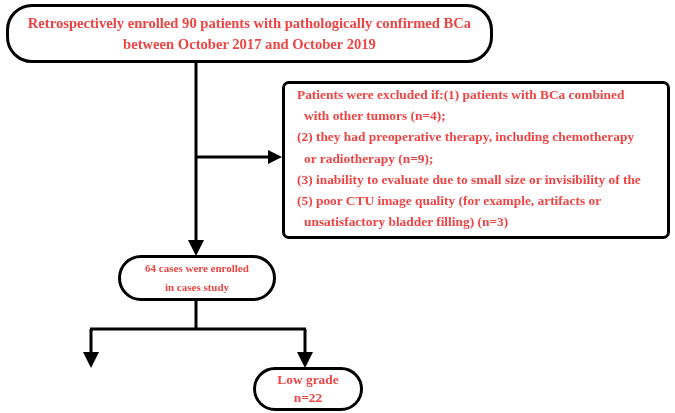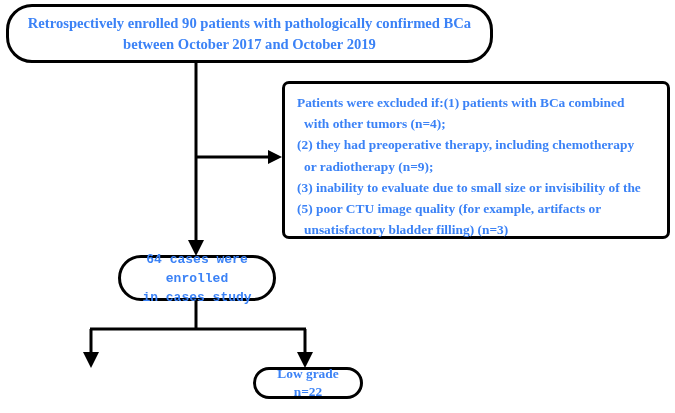--- a/index.html
+++ b/index.html
@@ -7,21 +7,21 @@
     padding: 0;
     background: #ffffff;
   }
   #page {
     position: relative;
     width: 675px;
     height: 413px;
     background: #ffffff;
     overflow: hidden;
     font-family: "Liberation Serif", "DejaVu Serif", serif;
-    color: #3b82f6;
+    color: #ef4444;
   }
   #connectors {
     position: absolute;
     left: 0;
     top: 0;
     width: 675px;
     height: 413px;
   }
   .node {
     position: absolute;
@@ -56,55 +56,54 @@
     padding: 0 14px;
   }
   
   #node-excluded {
     left: 282px;
     top: 81px;
     width: 388px;
     height: 158px;
     font-size: 13.4px;
     line-height: 21.2px;
-    padding: 8px 10px 8px 12px;
+    padding: 0 10px 8px 12px;
     justify-content: flex-start;
   }
   #node-excluded .line {
     white-space: nowrap;
   }
   #node-excluded .line.cont {
     padding-left: 7px;
   }
   
   #node-included {
     left: 118px;
     top: 255px;
     width: 158px;
     height: 46px;
-    font-size: 13px;
+    font-size: 11px;
     line-height: 19px;
     padding: 0 10px;
-    font-family: Liberation Mono, monospace;
   }
   
   #node-high-grade {
     left: 38px;
     top: 367px;
     width: 111px;
     height: 44px;
     font-size: 13.4px;
     line-height: 18.5px;
     padding: 0 8px;
   }
   #node-low-grade {
     left: 253px;
     top: 367px;
     width: 110px;
-    height: 32px;
+    height: 44px;
     font-size: 13.4px;
     line-height: 18.5px;
     padding: 0 8px;
   }
 </style>
 </head>
 <body>
 
 <div id="page">
 

